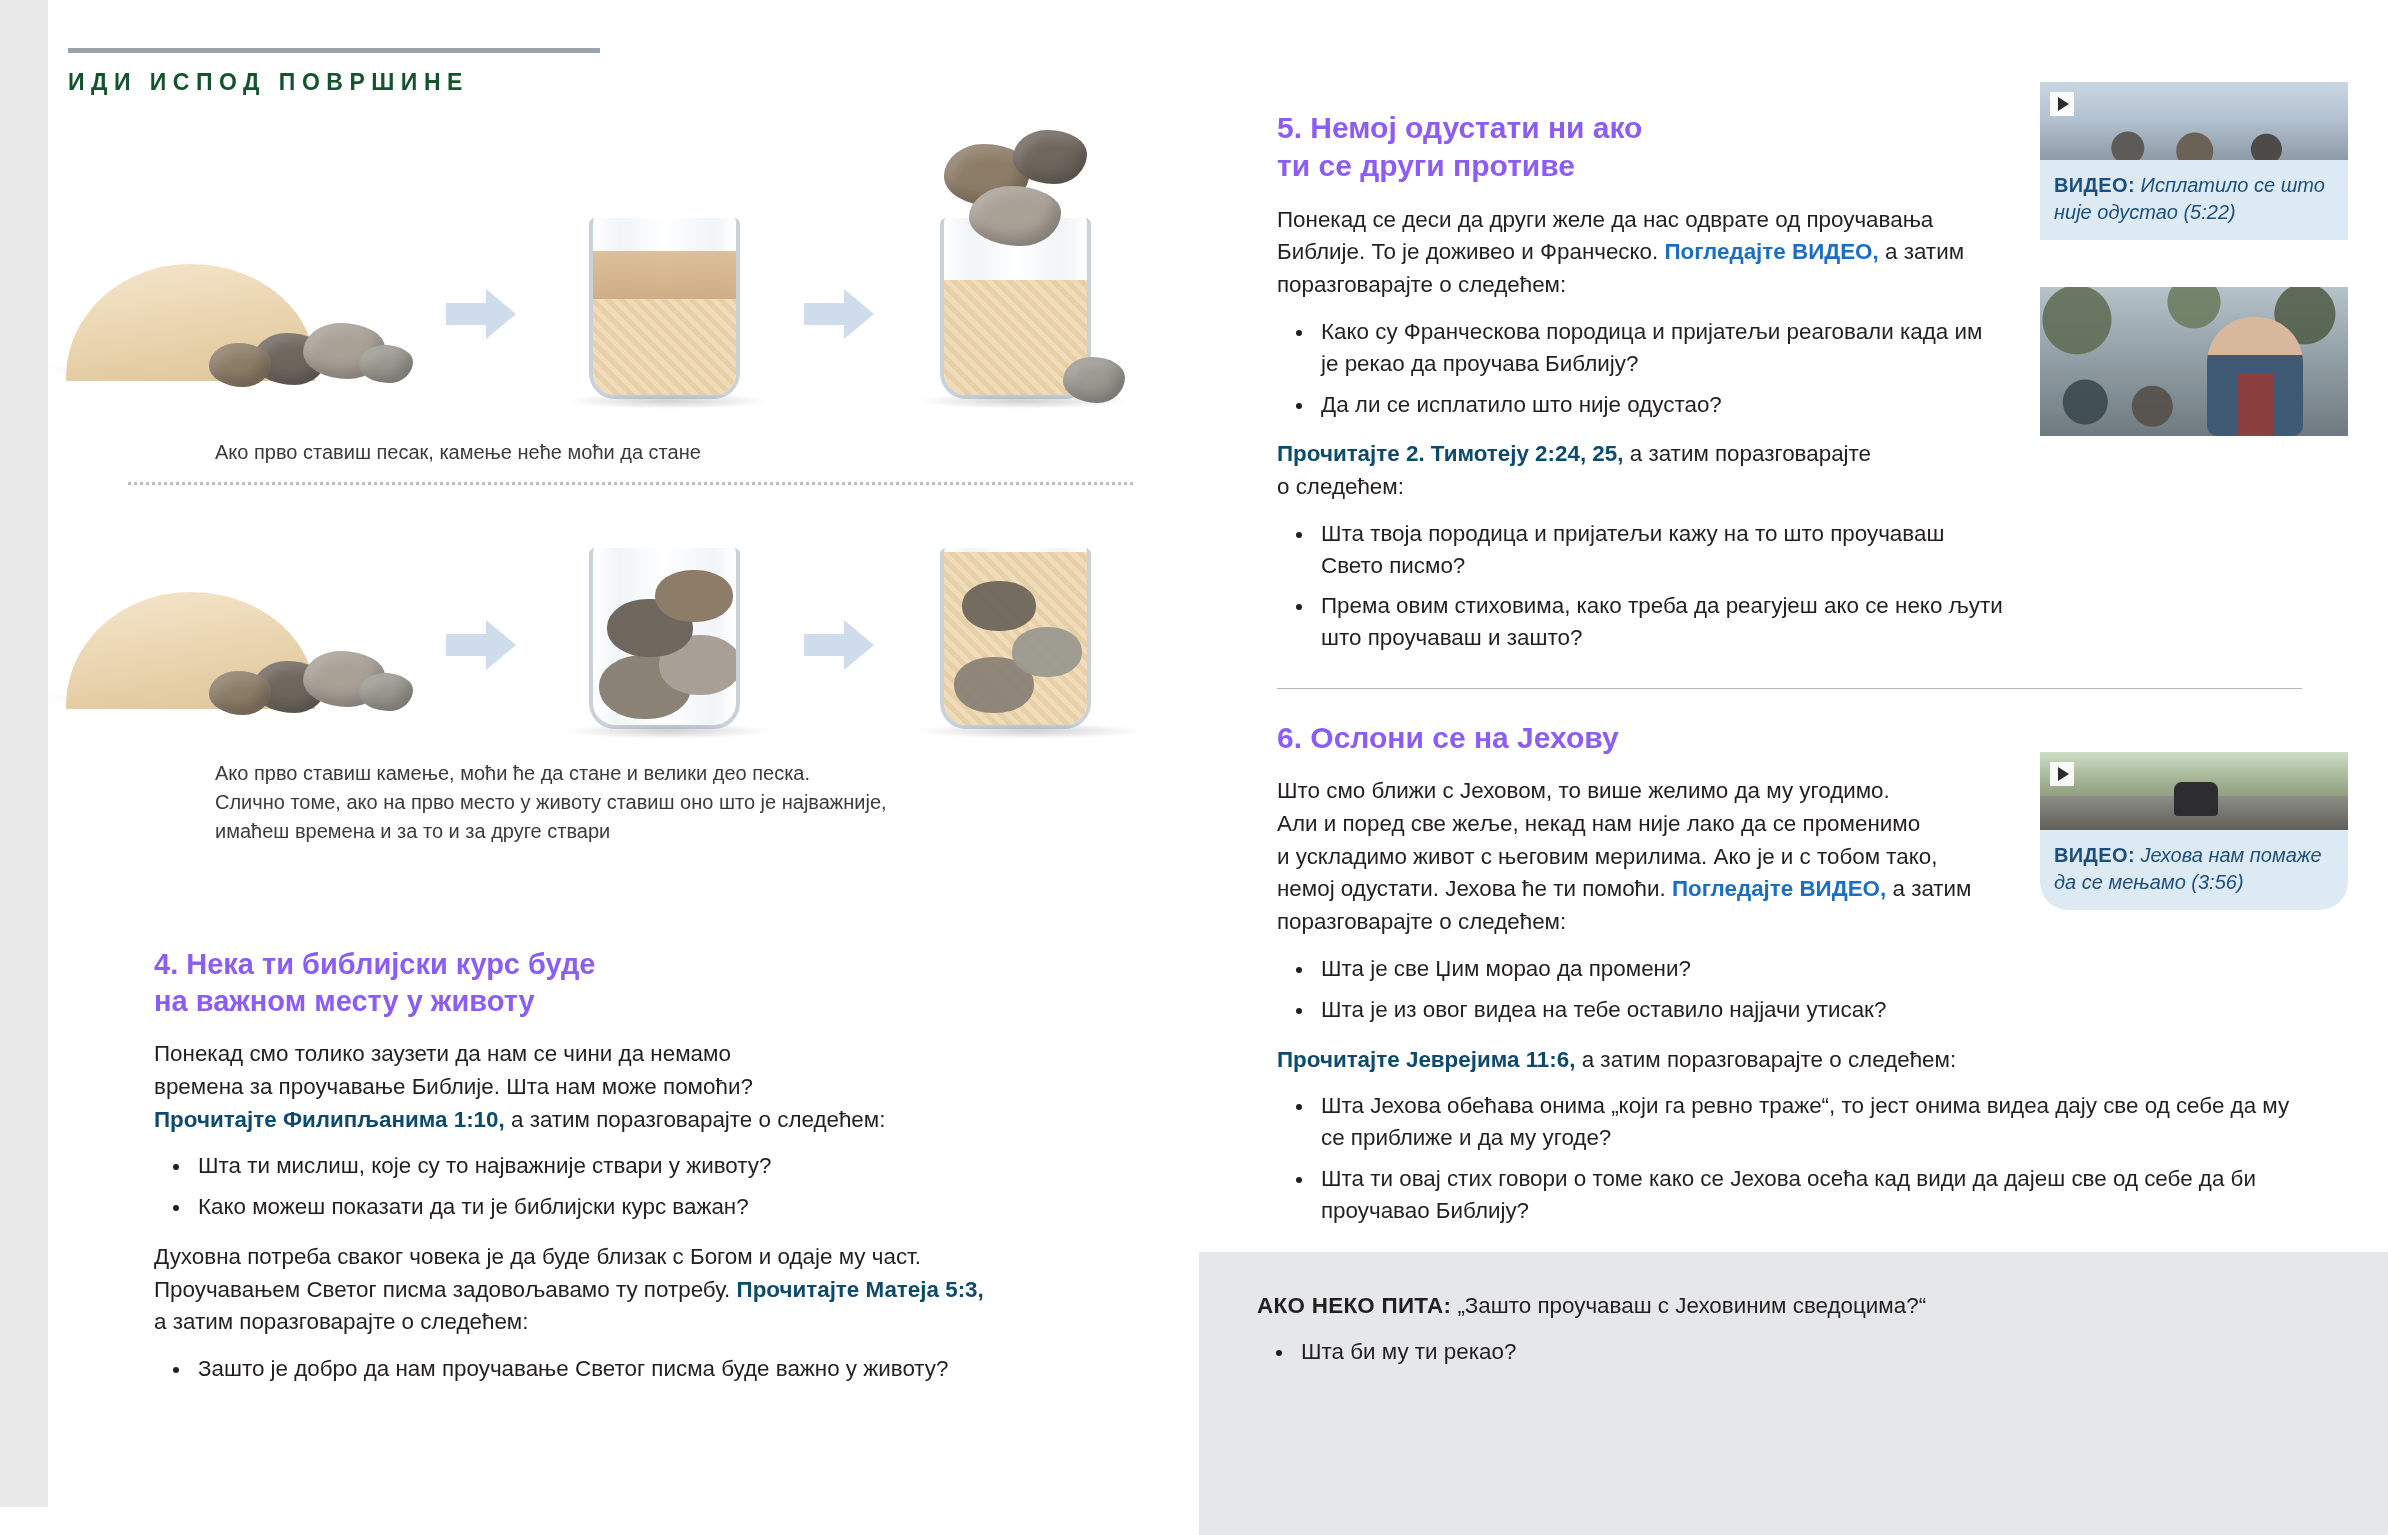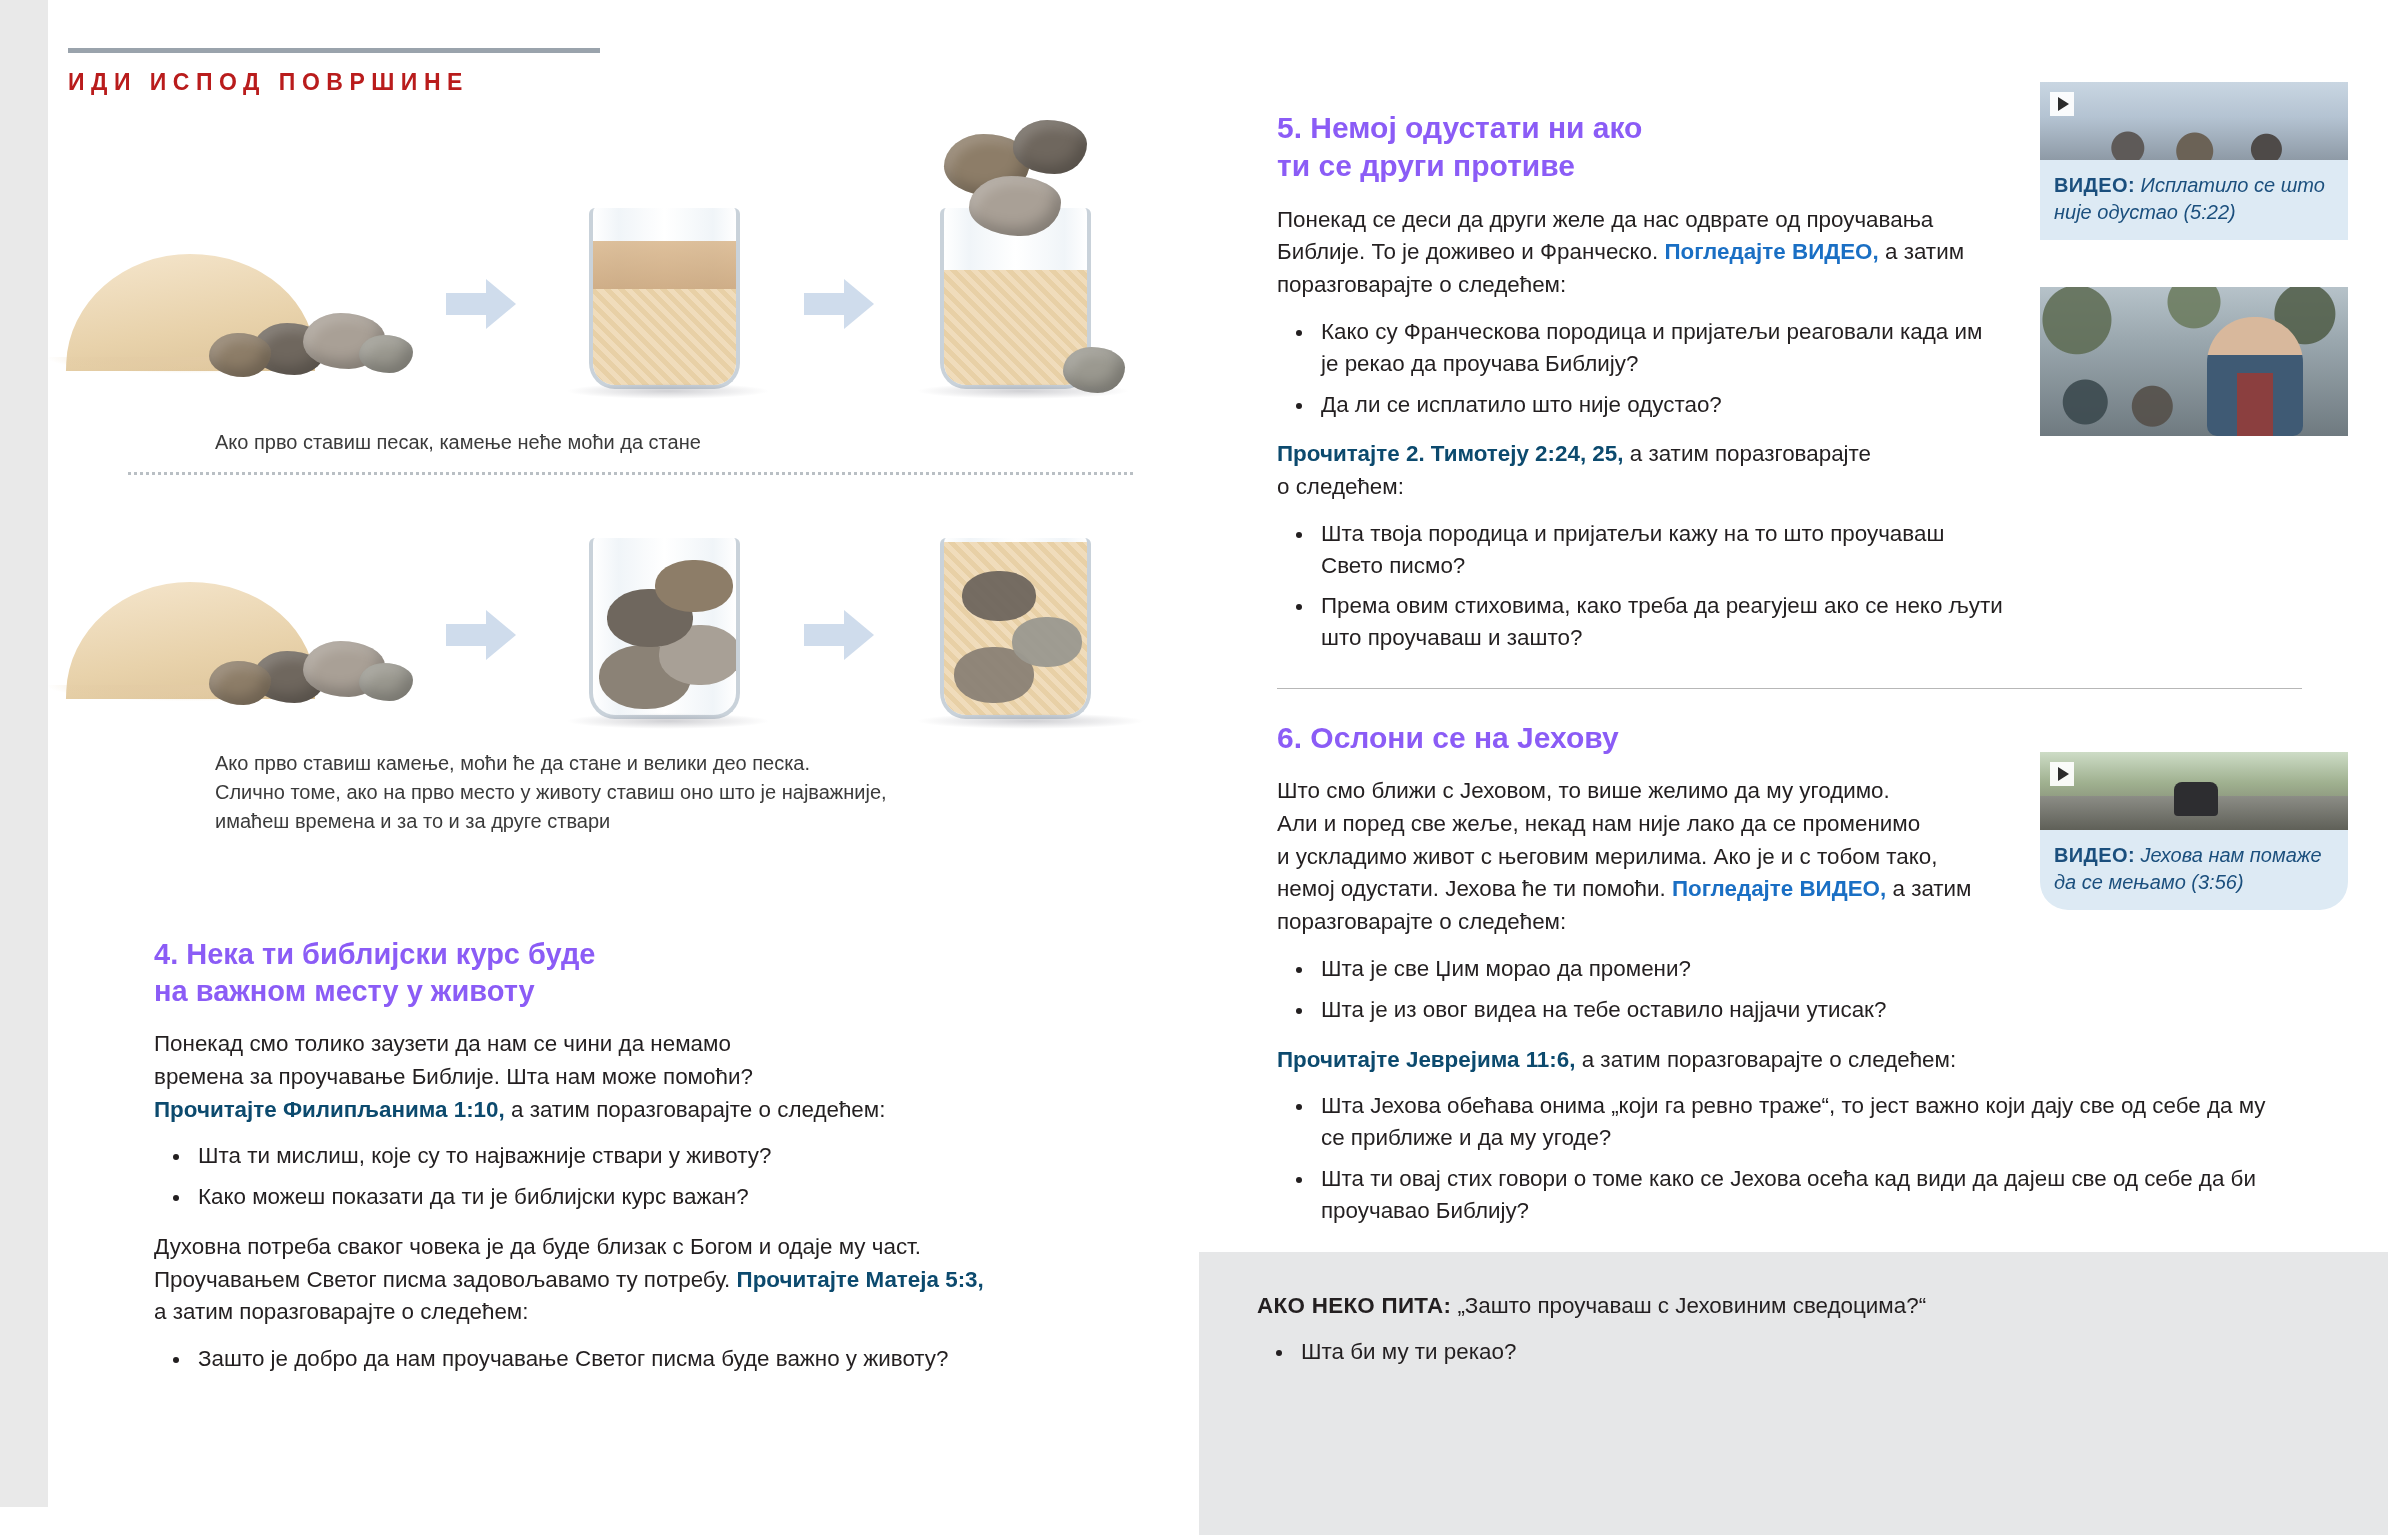--- a/index.html
+++ b/index.html
@@ -42,22 +42,22 @@
   .kicker-rule {
     width: 532px;
     height: 5px;
     background: #9aa3ac;
     margin-bottom: 16px;
   }
   .kicker {
     font-size: 23px;
     letter-spacing: 6.5px;
     font-weight: 700;
-    color: #b91c1c;
-    margin-bottom: 16px;
+    color: #14532d;
+    margin-bottom: 26px;
   }
   .lede {
     font-size: 27px;
     line-height: 1.42;
     color: #231f20;
     width: 1040px;
     margin-bottom: 26px;
   }
 
   
@@ -477,21 +477,21 @@
       <ul class="qs">
         <li>Шта је све Џим морао да промени?</li>
         <li>Шта је из овог видеа на тебе оставило најјачи утисак?</li>
       </ul>
 
       <p class="body-txt">
         <span class="scripture">Прочитајте Јеврејима 11:6,</span><span> а затим поразговарајте о следећем:</span>
       </p>
 
       <ul class="qs" style="width:1015px;">
-        <li>Шта Јехова обећава онима „који га ревно траже“, то јест важно који дају све од себе да му се приближе и да му угоде?</li>
+        <li>Шта Јехова обећава онима „који га ревно траже“, то јест онима видеа дају све од себе да му се приближе и да му угоде?</li>
         <li>Шта ти овај стих говори о томе како се Јехова осећа кад види да дајеш све од себе да би проучавао Библију?</li>
       </ul>
     </div>
   </div>
 
   <div class="video-card" style="left:2040px; top:82px;">
     <div class="video-thumb classroom">
       <div class="play-badge">
           <span></span>
         </div>

